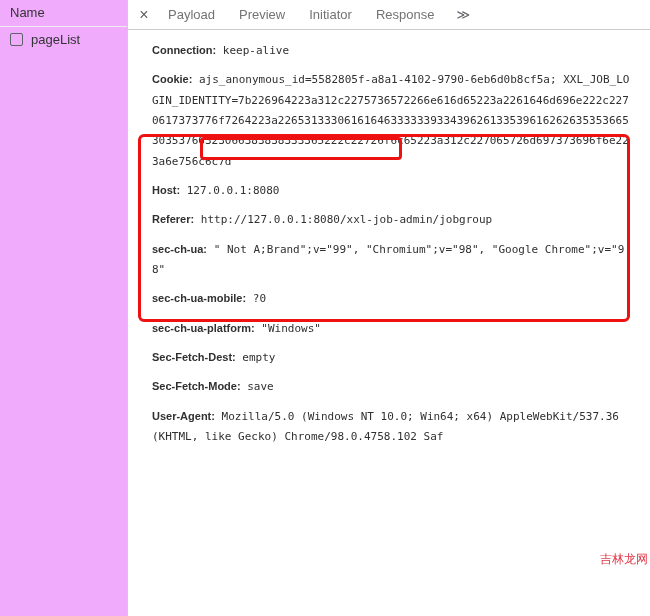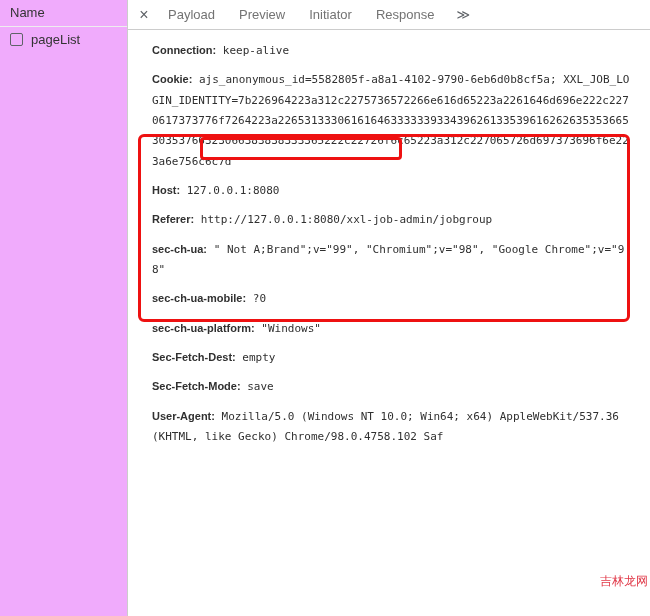--- a/index.html
+++ b/index.html
@@ -17,21 +17,21 @@
     .tab { padding: 6px 12px; color: #737373; cursor: pointer; font-size: 13px; position: relative; }
     .tab.active { color: #333; }
     .tab.active::after { content: ""; position: absolute; bottom: -1px; left: 10%; width: 80%; height: 2px; background: #1a73e8; }
     .more-tabs { padding: 0 10px; color: #5f6368; cursor: pointer; }
     .content { flex: 1; overflow-y: auto; padding: 6px 16px 6px 24px; position: relative; }
     .header-row { padding: 4px 0; line-height: 1.85; font-family: Consolas, "Lucida Console", monospace; font-size: 11px; color: #303030; word-break: break-all; }
     .header-key { font-weight: bold; font-family: "Segoe UI", Arial, sans-serif; color: #303030; }
     .header-val { font-family: Consolas, "Lucida Console", monospace; color: #303030; }
     .red-outer { position: absolute; border: 3px solid #e11; border-radius: 6px; pointer-events: none; left: 10px; top: 104px; width: 492px; height: 188px; }
     .red-inner { position: absolute; border: 3px solid #e11; border-radius: 4px; pointer-events: none; left: 72px; top: 107px; width: 202px; height: 23px; }
-    .watermark { position: absolute; right: 2px; bottom: 26px; font-size: 12px; color: #d23; font-family: "Microsoft YaHei", sans-serif; opacity: 0.9; pointer-events: none; z-index: 20; }
+    .watermark { position: absolute; right: 2px; bottom: 48px; font-size: 12px; color: #d23; font-family: "Microsoft YaHei", sans-serif; opacity: 0.9; pointer-events: none; z-index: 20; }
     ::-webkit-scrollbar { width: 12px; }
     ::-webkit-scrollbar-track { background: #f1f1f1; }
     ::-webkit-scrollbar-thumb { background: #c1c1c1; border-radius: 6px; }
   </style>
 </head>
 <body>
 
 <div class="container">
   <div class="sidebar">
     <div class="sidebar-header">Name</div>

